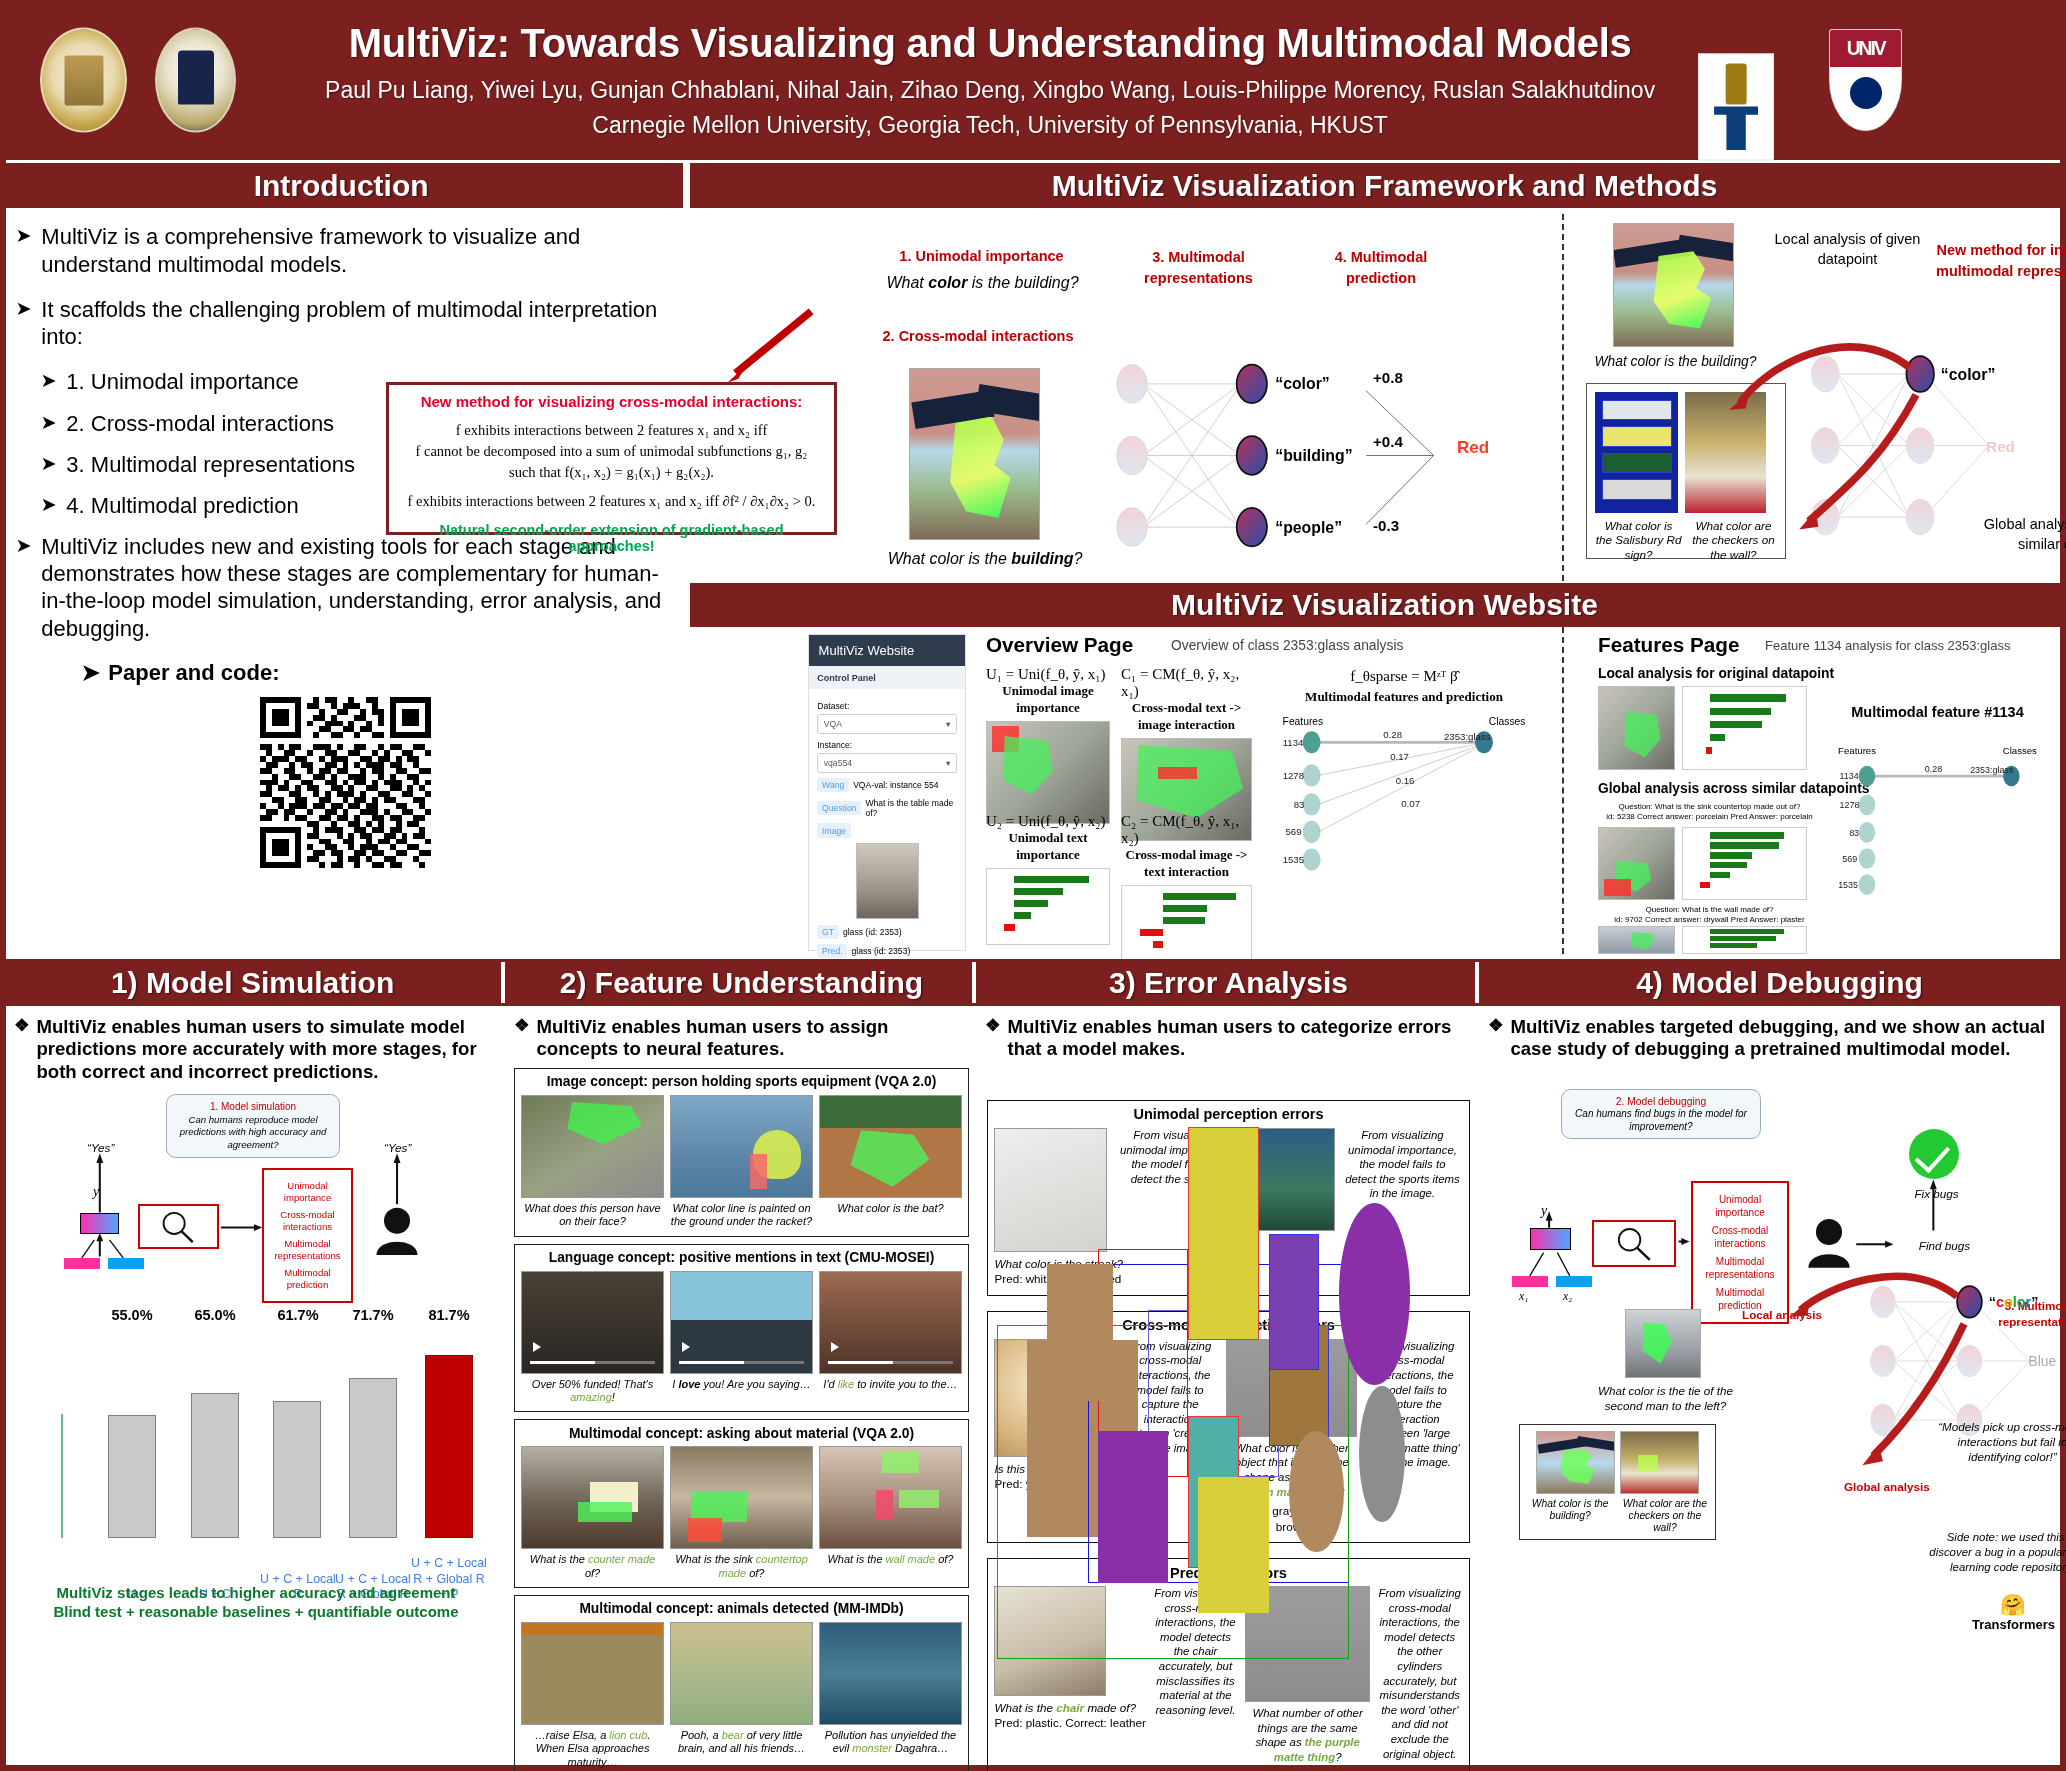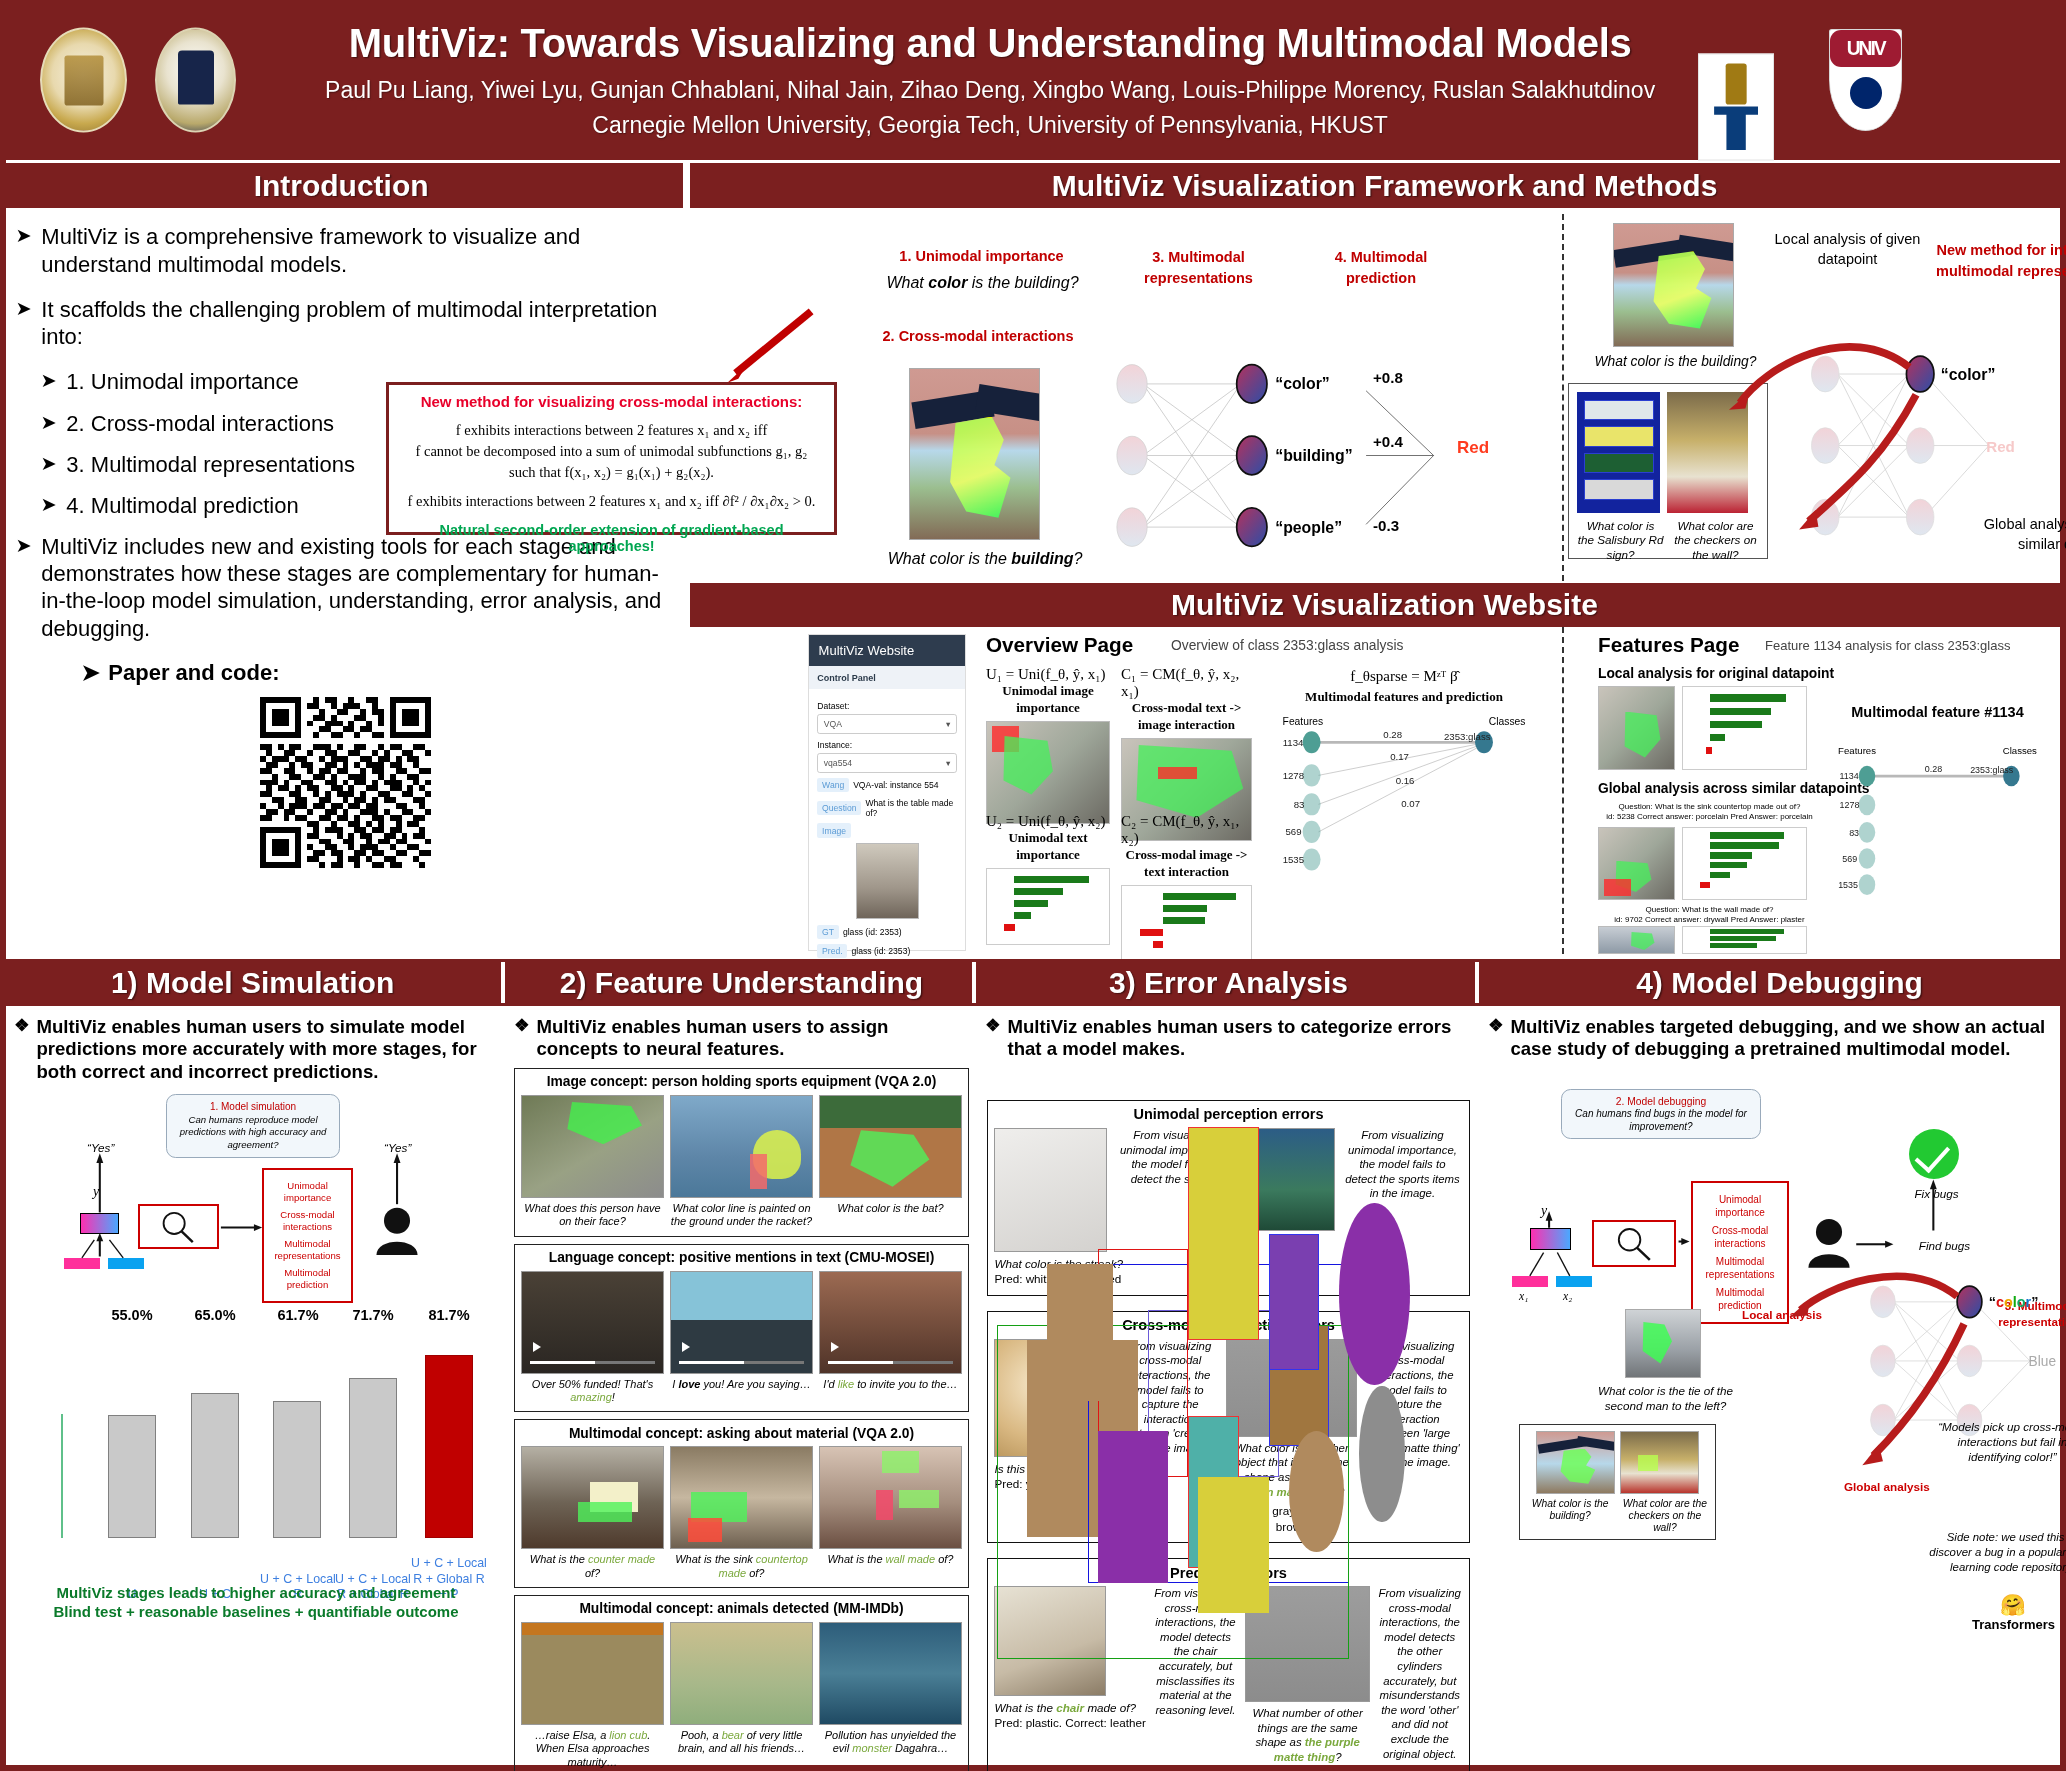--- a/index.html
+++ b/index.html
@@ -32,21 +32,21 @@
               background:linear-gradient(#b08a33,#7a5a18);border-radius:2.8px;opacity:.8;}
   .logo-gt { left:156px; width:81px; height:105px; border-radius:50%;
              background:radial-gradient(circle at 50% 40%, #ffffff 0%, #e9e3cf 40%, #b9a96b 75%, #1e2d52 100%);
              border:2.1px solid #dcd3b3; }
   .logo-gt::after{content:"";position:absolute;left:50%;top:48%;width:36px;height:54px;transform:translate(-50%,-50%);
              background:#17254a;border-radius:4.1px 4.1px 1.4px 1.4px;}
   .logo-penn { right:163px; width:73px; height:102px;
              background:linear-gradient(#fff 0 55%, #fff 55% 100%);
              border-radius:2.8px 2.8px 50% 50%; overflow:hidden; border:1.4px solid #d8d8d8;}
   .logo-penn .top{height:37px;background:#9e1b32;display:flex;align-items:center;justify-content:center;
-             color:#fff;font-size:19.3px;font-weight:bold;letter-spacing:-2.1px;border-radius:11px;}
+             color:#fff;font-size:19.3px;font-weight:bold;letter-spacing:-2.1px;}
   .logo-penn .bot{height:62px;background:#fff;position:relative;}
   .logo-penn .bot::after{content:"";position:absolute;left:50%;top:9.6px;transform:translateX(-50%);
              width:32px;height:32px;border-radius:50%;background:#00256b;}
   .logo-hkust { right:51px; width:76px; height:107px; background:#fff; border:1.4px solid #e3e3e3;
              position:relative; }
   .logo-hkust::before{content:"";position:absolute;left:50%;top:9.6px;transform:translateX(-50%);
              width:20.7px;height:41px;background:#a07a14;border-radius:2.8px;}
   .logo-hkust::after{content:"";position:absolute;left:50%;top:52px;transform:translateX(-50%);
              width:44px;height:44px;background:#0a3d7a;
              clip-path:polygon(0 0,100% 0,100% 20%,72% 20%,72% 100%,28% 100%,28% 20%,0 20%);}
@@ -98,21 +98,21 @@
             border:0.7px solid #aaa; overflow:hidden;}
   .fw-r-img .blob{position:absolute;left:30%;top:22%;width:54%;height:66%;
             background:linear-gradient(160deg,#a6ff4d,#ebff66 55%,#27ff5a);
             clip-path:polygon(14% 6%,68% 0,86% 22%,72% 46%,96% 58%,78% 96%,30% 90%,6% 62%);
             border:1.4px solid #e8ff00;opacity:.92;}
   .fw-r-img .sign1{position:absolute;left:0;top:16%;width:64%;height:15%;background:#16213a;transform:rotate(-9deg);}
   .fw-r-img .sign2{position:absolute;left:54%;top:12%;width:48%;height:15%;background:#16213a;transform:rotate(9deg);}
   .fw-r-cap { position:absolute; left:896px; top:143px; width:179px; text-align:center; font-size:13.8px; font-style:italic;}
   .fw-local { position:absolute; left:1075px; top:18px; width:165px; text-align:center; font-size:14.5px; line-height:1.4;}
   .fw-newm { position:absolute; left:1240px; top:29px; width:207px; text-align:center; font-size:14.5px; line-height:1.45;}
-  .fw-simbox { position:absolute; left:878px; top:172px; width:200px; height:176px; border:0.7px solid #555; background:#fff; }
+  .fw-simbox { position:absolute; left:896px; top:172px; width:200px; height:176px; border:0.7px solid #555; background:#fff; }
   .sim-imgs { display:flex; gap:6.9px; padding:8.3px 8.3px 0 8.3px; }
   .sim-a { width:83px; height:121px; background:#12239e; position:relative; }
   .sim-a .p { position:absolute; left:8%; width:84%; height:17%; background:#dfe7ea; border:1.4px solid #2a3fd1;}
   .sim-b { width:81px; height:121px; background:linear-gradient(180deg,#7b6b4a,#c7b06a 40%,#e8e2d0 70%, #b23 100%); }
   .sim-cap { display:flex; gap:8.3px; padding:5.5px 8.3px 0 8.3px; font-size:11.7px; font-style:italic; line-height:1.25;}
   .fw-r-nn { position:absolute; left:1116px; top:138px; width:227px; height:200px; }
   .fw-global { position:absolute; left:1281px; top:303px; width:207px; text-align:center; font-size:14.5px; line-height:1.4;}
 
   
   .formbox { position:absolute; left:380px; top:382px; width:451px; height:153px;

